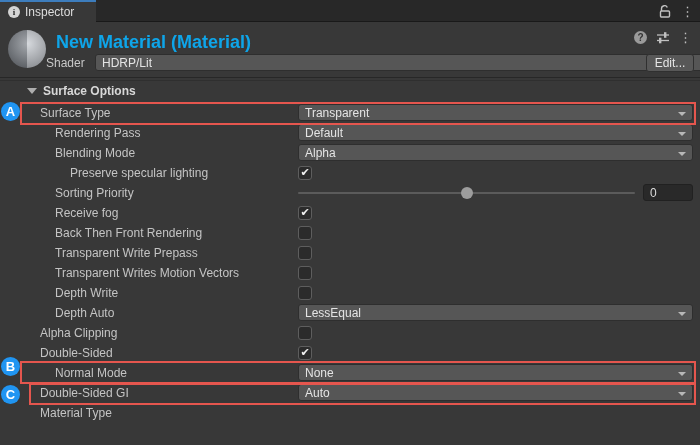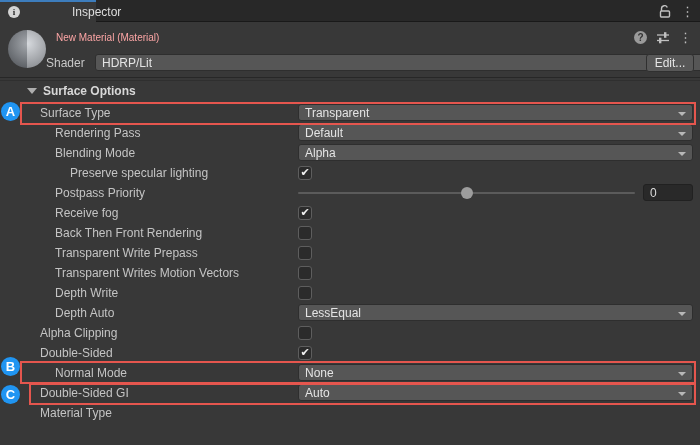--- a/index.html
+++ b/index.html
@@ -9,35 +9,35 @@
     background:#383838; overflow:hidden;
     font-family:"Liberation Sans", sans-serif; font-size:12px; color:#c8c8c8;
     -webkit-font-smoothing:antialiased;
   }
   
   .tabbar { position:absolute; left:0; top:0; width:700px; height:22px;
     background:#282828; border-bottom:1px solid #191919; }
   .tab { position:absolute; left:0; top:0; width:96px; height:22px;
     background:#383838; border-top:2px solid #3d7dbd;
     display:flex; align-items:center; gap:5px; padding:0 8px; cursor:default; }
-  .tab-label { color:#dedede;margin-left:47px; }
+  .tab-label { color:#dedede; }
   .info-icon { width:12px; height:12px; border-radius:50%; background:#d4d4d4;
     color:#282828; font-size:9px; font-weight:bold; font-family:"Liberation Serif",serif;
     display:flex; align-items:center; justify-content:center; flex:none; }
   .tabbar-actions { position:absolute; right:6px; top:0; height:22px;
     display:flex; align-items:center; gap:10px; }
   .kebab { color:#c0c0c0; font-size:13px; letter-spacing:0; line-height:1; cursor:pointer; }
   
   .header { position:absolute; left:0; top:23px; width:700px; height:55px;
     background:#383838; border-bottom:1px solid #272727; }
   .sphere { position:absolute; left:8px; top:7px; width:38px; height:38px; border-radius:50%;
     background:
       radial-gradient(circle at 52% 36%, rgba(255,255,255,.28), rgba(0,0,0,.28) 78%),
       linear-gradient(90deg,#82878e 0 49%, #c7cbd1 51% 100%); }
-  .obj-title { position:absolute; left:56px; top:9px; color:#fca5a5; font-size:10px; }
+  .obj-title { position:absolute; left:56px; top:9px; color:#0ea5e9; font-size:18px;font-weight:bold; }
   .header-icons { position:absolute; right:8px; top:8px; display:flex; align-items:center; gap:9px; }
   .help-icon { width:13px; height:13px; border-radius:50%; background:#9a9a9a; color:#333;
     font-size:10px; font-weight:bold; display:flex; align-items:center; justify-content:center; cursor:pointer; }
   .preset-icon { cursor:pointer; display:flex; }
   .shader-row { position:absolute; left:0; top:31px; width:700px; height:18px; }
   .shader-label { position:absolute; left:46px; top:2px; color:#c8c8c8; }
   .shader-dd { position:absolute; left:95px; top:0; width:543px; }
   .edit-btn { position:absolute; left:646px; top:0; width:48px; height:18px;
     background:#585858; border:1px solid #303030; border-radius:3px;
     color:#e5e5e5; display:flex; align-items:center; justify-content:center; cursor:pointer; }
@@ -170,21 +170,21 @@
     </div>
 
     <div class="row ind3">
       <span class="rlabel">Preserve specular lighting</span>
       <div class="ctrl">
           <span class="cb checked">✔</span>
         </div>
     </div>
 
     <div class="row ind2">
-      <span class="rlabel">Postpass Priority</span>
+      <span class="rlabel">Sorting Priority</span>
       <div class="ctrl">
         <div class="slider-track">
           <div class="slider-handle"></div>
         </div>
         <div class="numfield">0</div>
       </div>
     </div>
 
     <div class="row ind2">
       <span class="rlabel">Receive fog</span>

